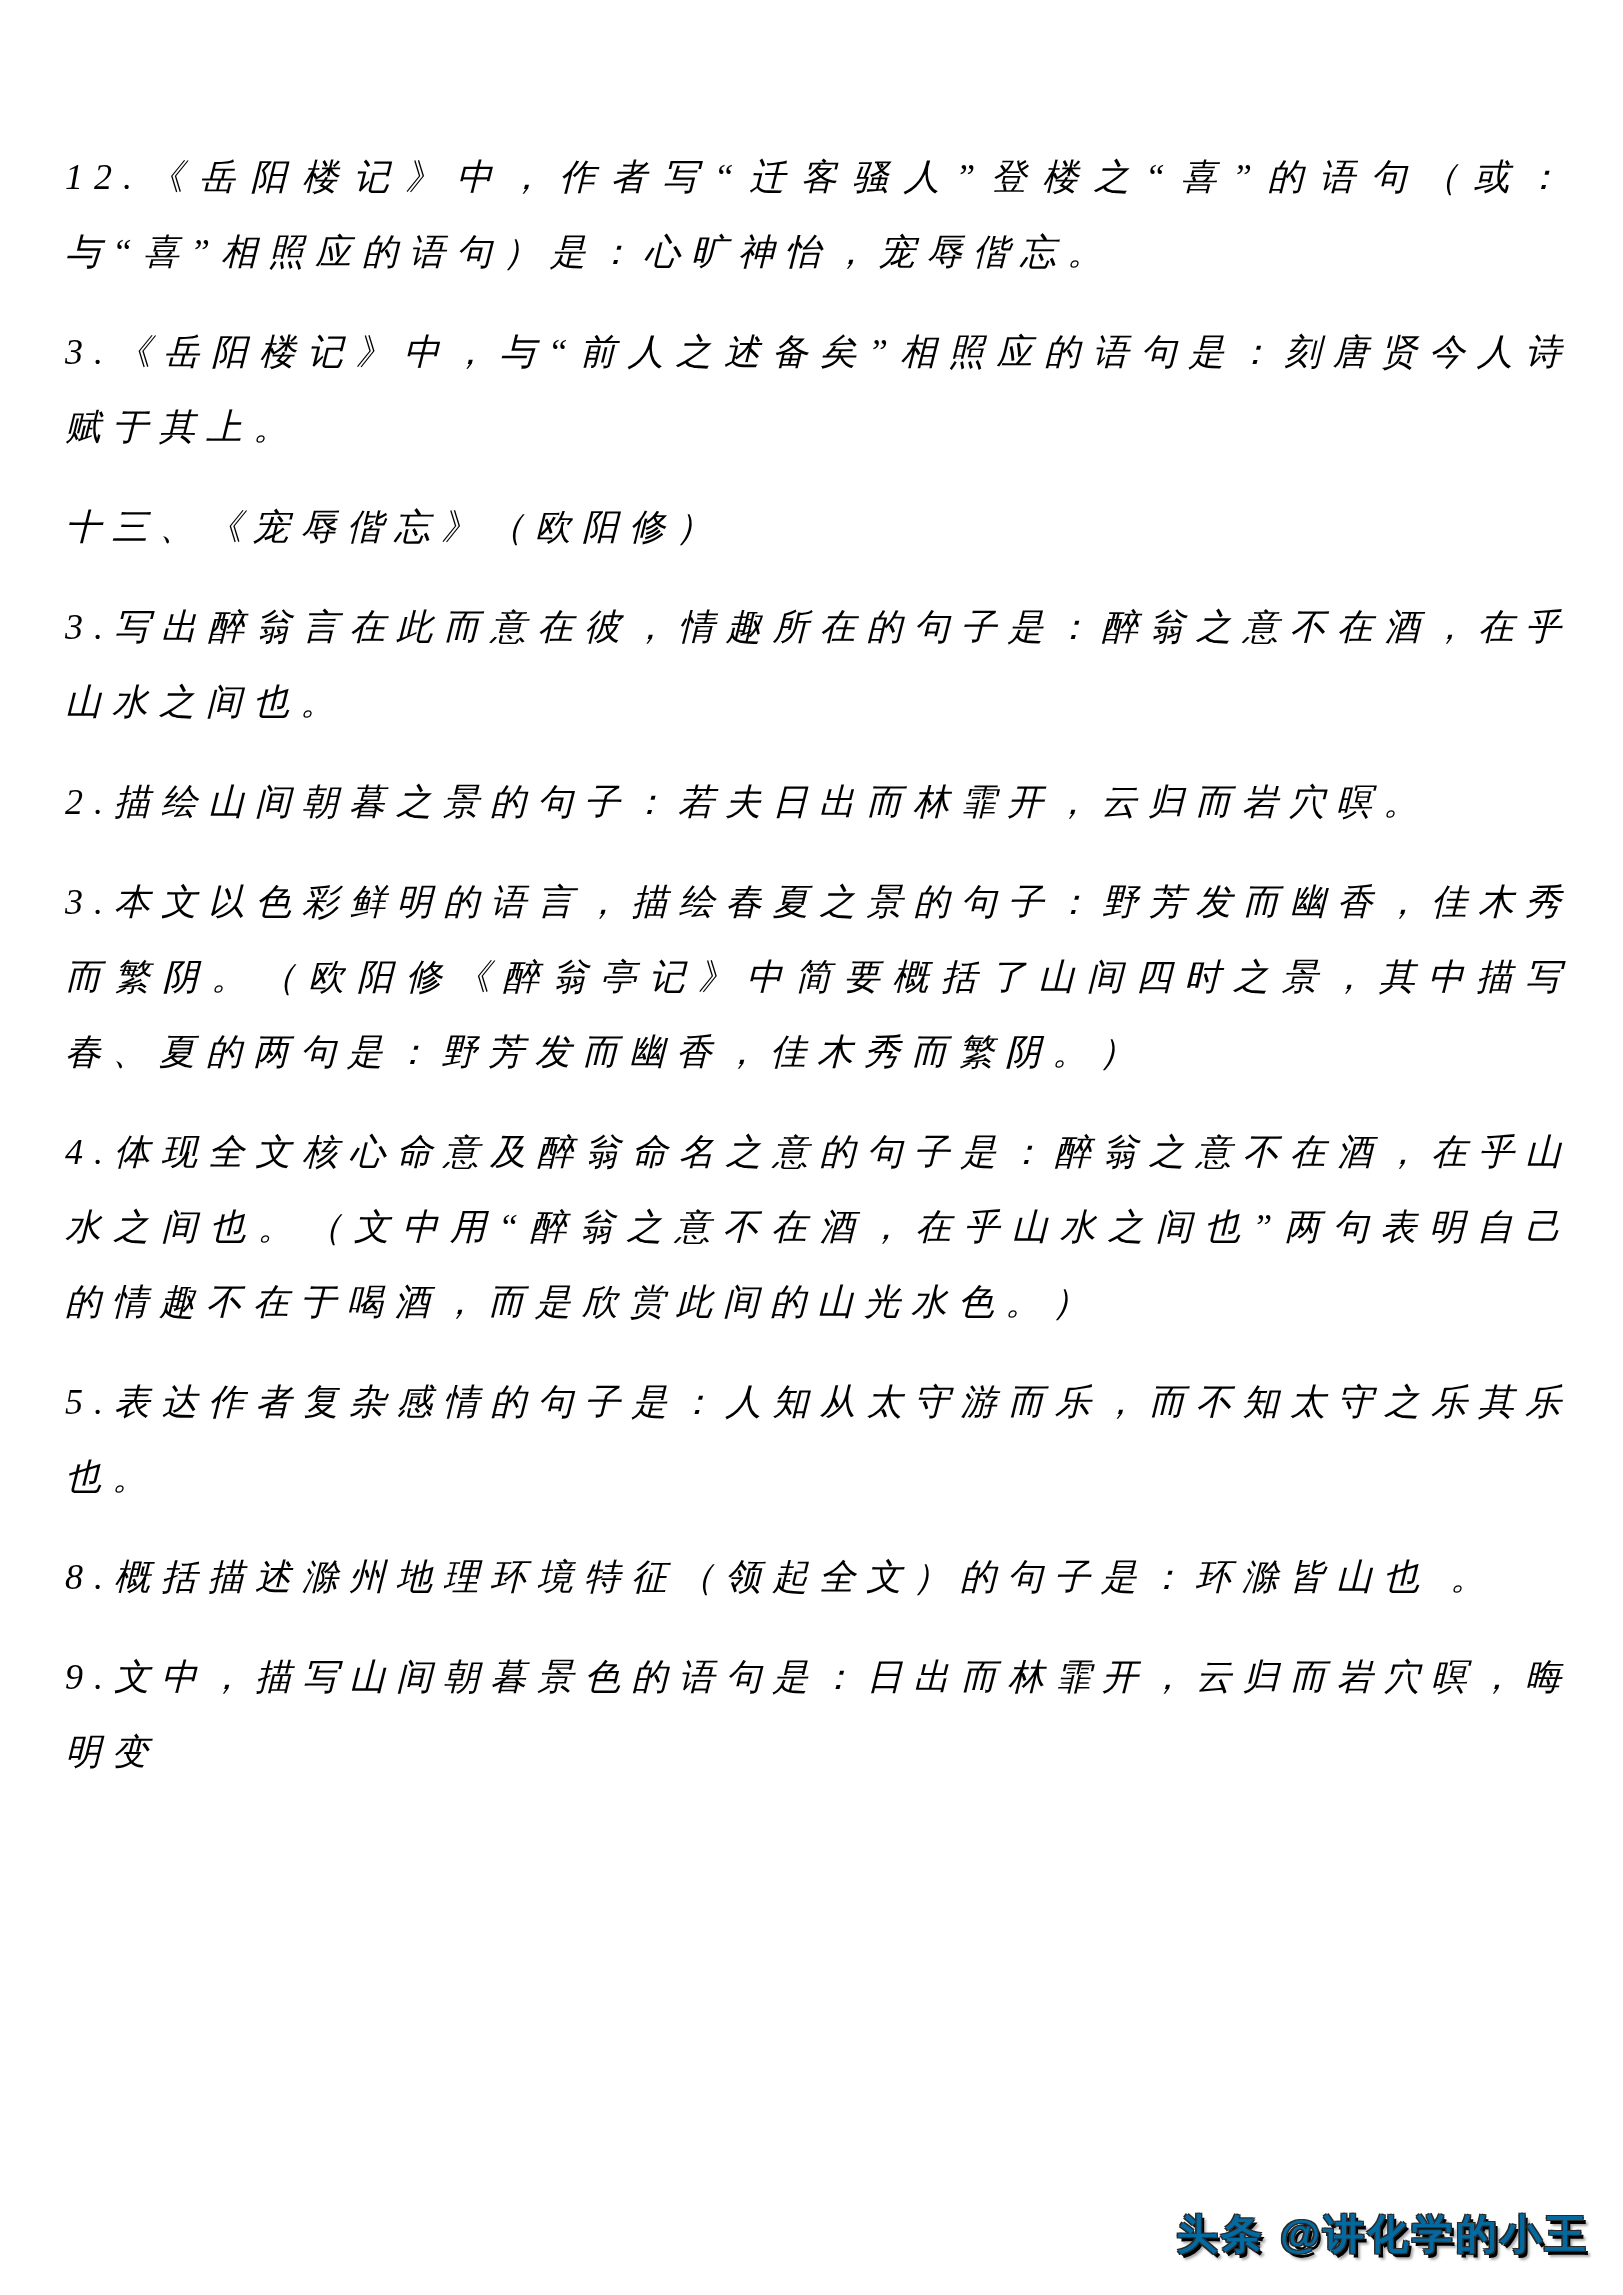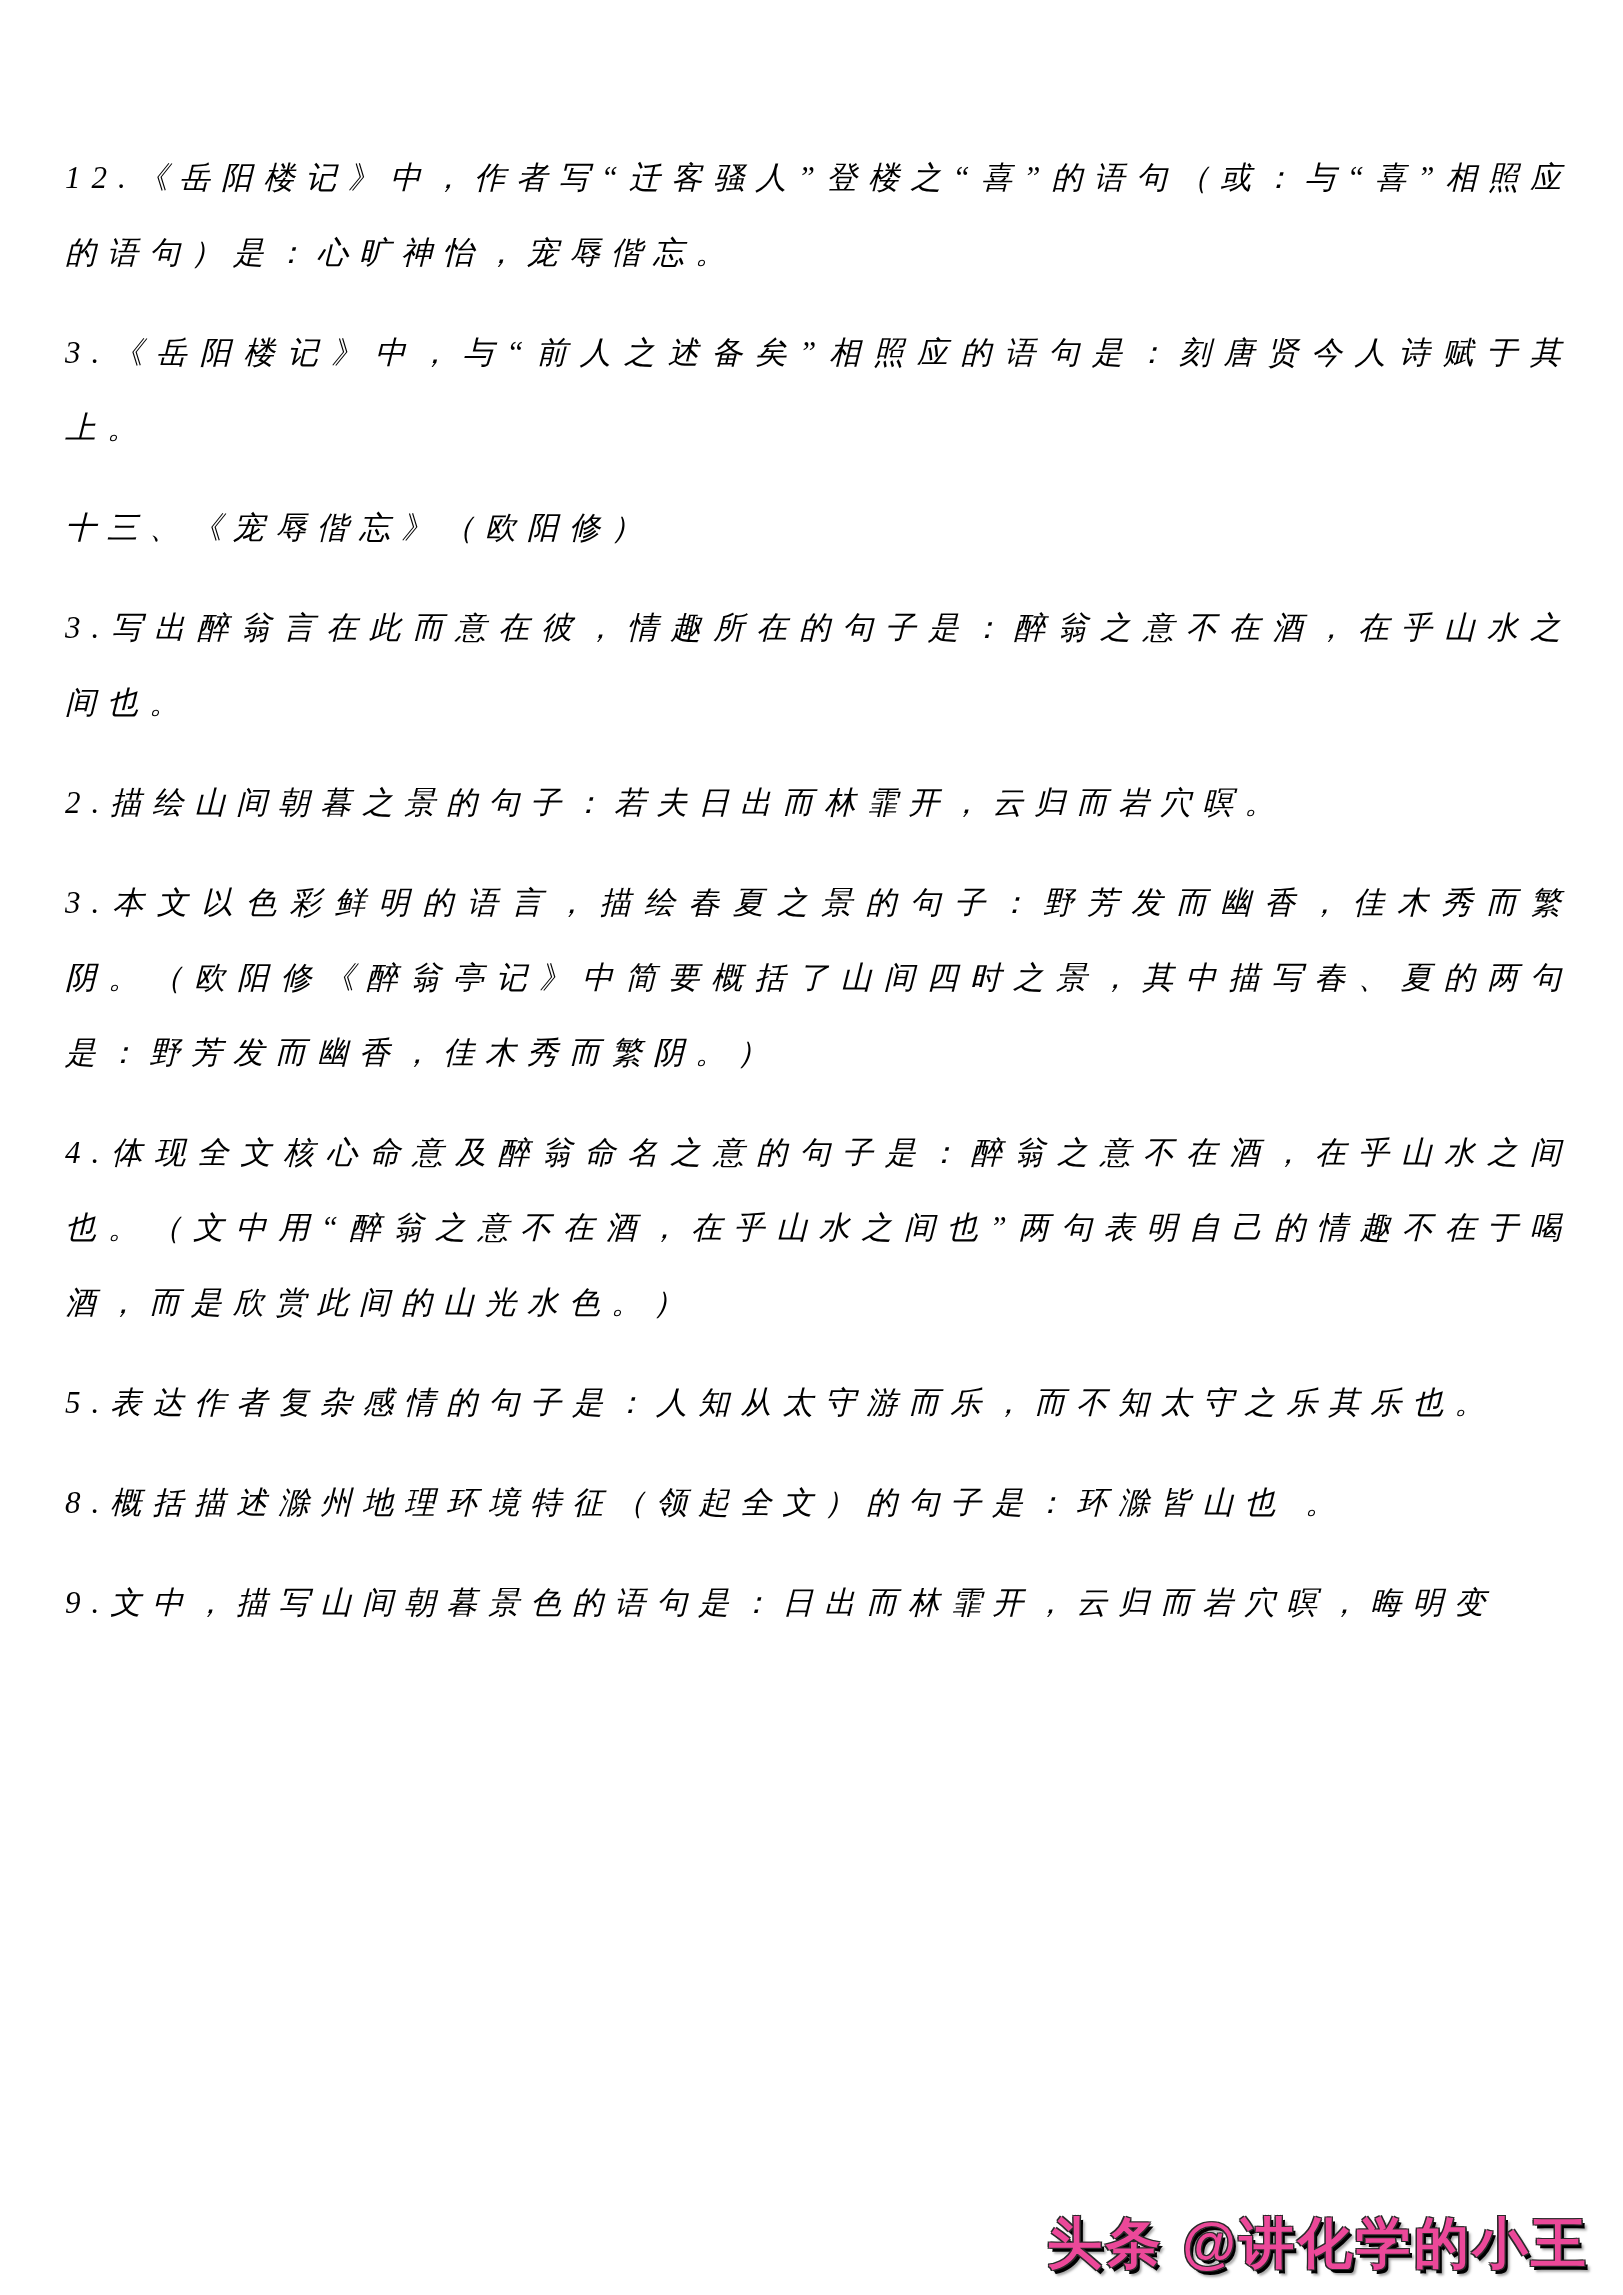--- a/index.html
+++ b/index.html
@@ -17,40 +17,40 @@
     color: #000000;
   }
   .content {
     position: absolute;
     left: 65px;
     top: 140px;
     width: 1507px;
   }
   p.para {
     margin: 0 0 25px 0;
-    font-size: 31px;
+    font-size: 36px;
     line-height: 75px;
     letter-spacing: 11px;
     text-align: justify;
     text-justify: inter-ideograph;
     color: #000000;
     font-style: italic; 
   }
   p.para.heading {
     font-style: italic;
   }
   .watermark {
     position: absolute;
     top: 2207px;
     right: 34px;
     font-family: "Liberation Sans", "DejaVu Sans", sans-serif;
     font-weight: bold;
-    font-size: 55px;
+    font-size: 41px;
     letter-spacing: 3.3px;
-    color: #ec4899;
+    color: #0369a1;
     text-shadow:
       -1.3px -1.3px 0 #2a2a2a,
        1.3px -1.3px 0 #2a2a2a,
       -1.3px  1.3px 0 #2a2a2a,
        1.3px  1.3px 0 #2a2a2a,
        3.3px  3.9px 0 #000000,
        5.2px  5.9px 2.6px rgba(0,0,0,0.35);
     white-space: nowrap;
   }
 </style>

